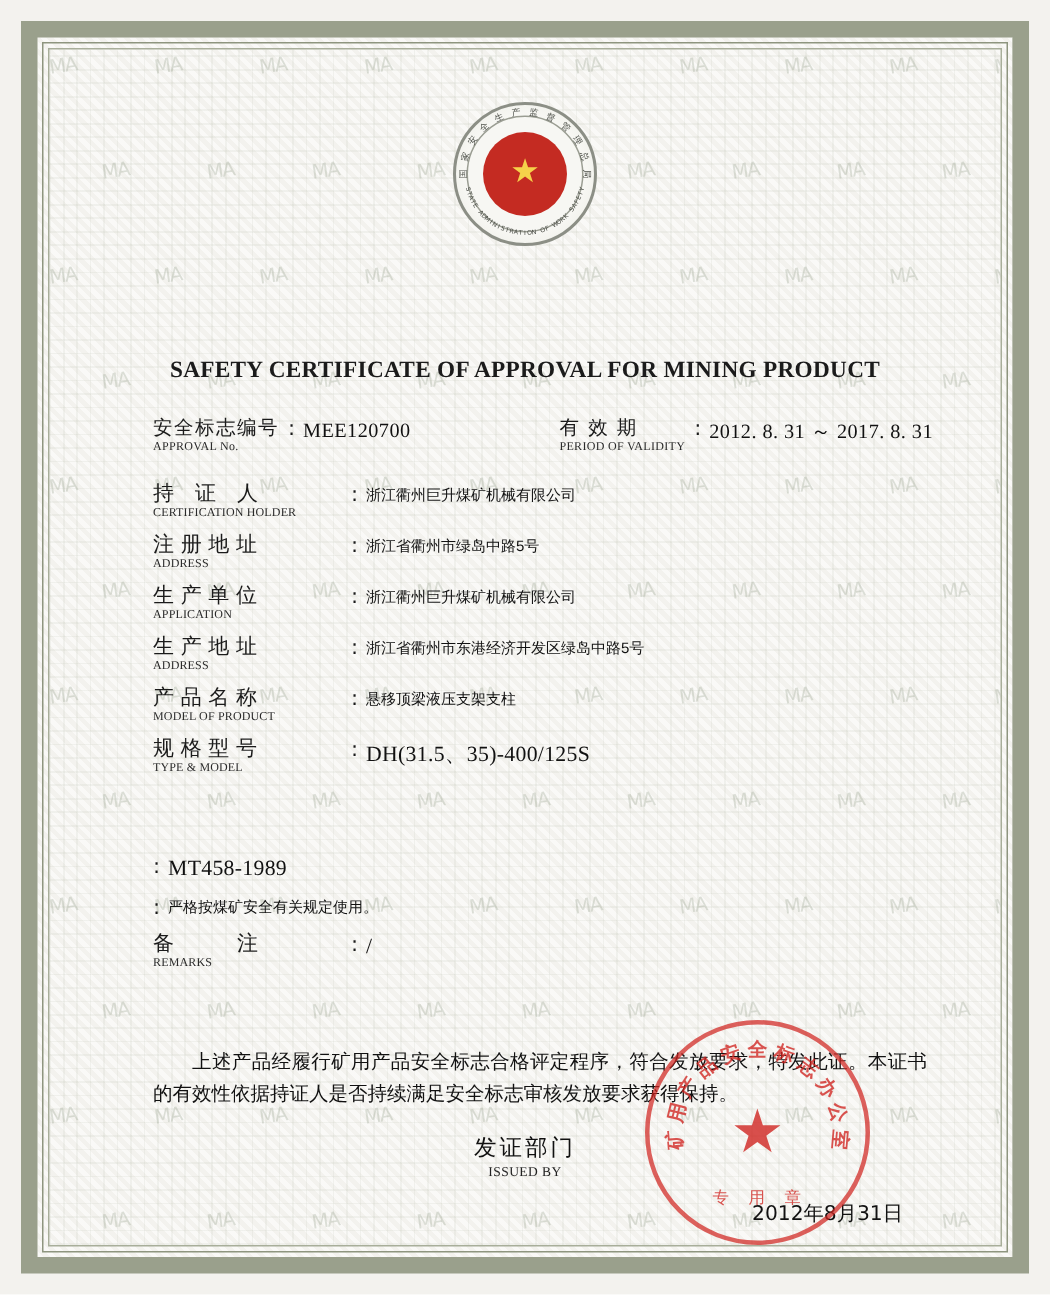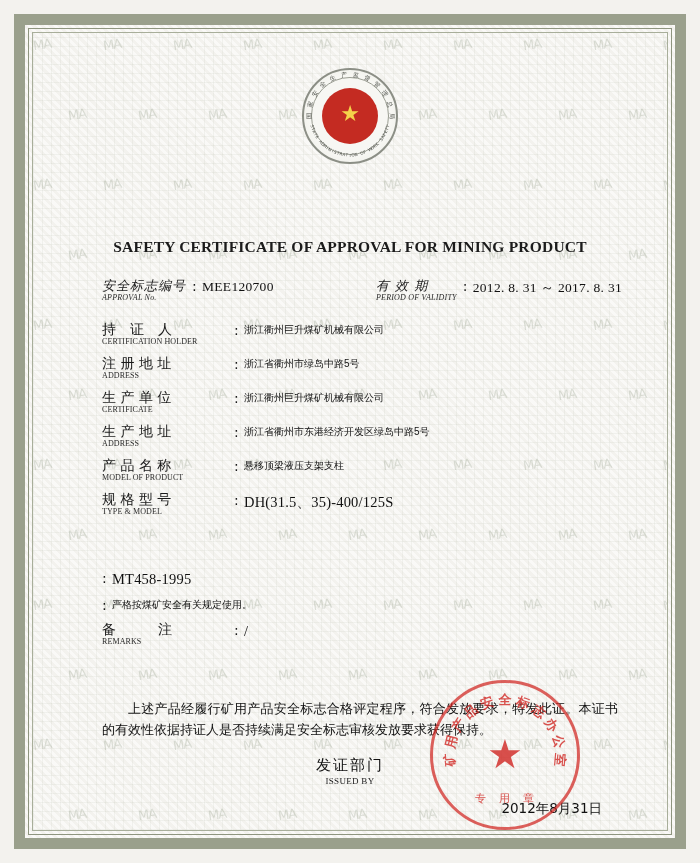--- a/index.html
+++ b/index.html
@@ -184,21 +184,21 @@
   .header-row {
     position: absolute;
     top: 238px;
     left: 62px;
     right: 38px;
     display: flex;
     justify-content: space-between;
     align-items: flex-start;
   }
   .hdr-block { display: flex; align-items: flex-start; }
-  .hdr-labels { margin-right: 6px; font-style: italic; }
+  .hdr-labels { margin-right: 6px; }
   .lbl-cn {
     font-size: 13px;
     color: #1b1b1b;
     letter-spacing: 1px;
     font-family: "DejaVu Sans", sans-serif;
     line-height: 15px;
   }
   .lbl-en {
     font-size: 8px;
     color: #2a2a2a;
@@ -583,21 +583,21 @@
           <div class="field-label">
             <span class="lbl-cn">注 册 地 址</span>
             <span class="lbl-en">ADDRESS</span>
           </div>
           <div class="field-colon">:</div>
           <div class="field-value">浙江省衢州市绿岛中路5号</div>
         </div>
         <div class="field-row">
           <div class="field-label">
             <span class="lbl-cn">生 产 单 位</span>
-            <span class="lbl-en">CERTIFICATE</span>
+            <span class="lbl-en">APPLICATION</span>
           </div>
           <div class="field-colon">:</div>
           <div class="field-value">浙江衢州巨升煤矿机械有限公司</div>
         </div>
         <div class="field-row">
           <div class="field-label">
             <span class="lbl-cn">生 产 地 址</span>
             <span class="lbl-en">ADDRESS</span>
           </div>
           <div class="field-colon">:</div>
@@ -617,21 +617,21 @@
             <span class="lbl-en">TYPE &amp; MODEL</span>
           </div>
           <div class="field-colon">:</div>
           <div class="field-value latin">DH(31.5、35)-400/125S</div>
         </div>
       </div>
 
     <div class="fields-lower" id="fields-lower">
         <div class="field-row">
           <div class="field-colon">:</div>
-          <div class="field-value latin">MT458-1995</div>
+          <div class="field-value latin">MT458-1989</div>
         </div>
         <div class="field-row">
           <div class="field-colon">:</div>
           <div class="field-value">严格按煤矿安全有关规定使用。</div>
         </div>
         <div class="field-row">
           <div class="field-label">
             <span class="lbl-cn">备　　　注</span>
             <span class="lbl-en">REMARKS</span>
           </div>

